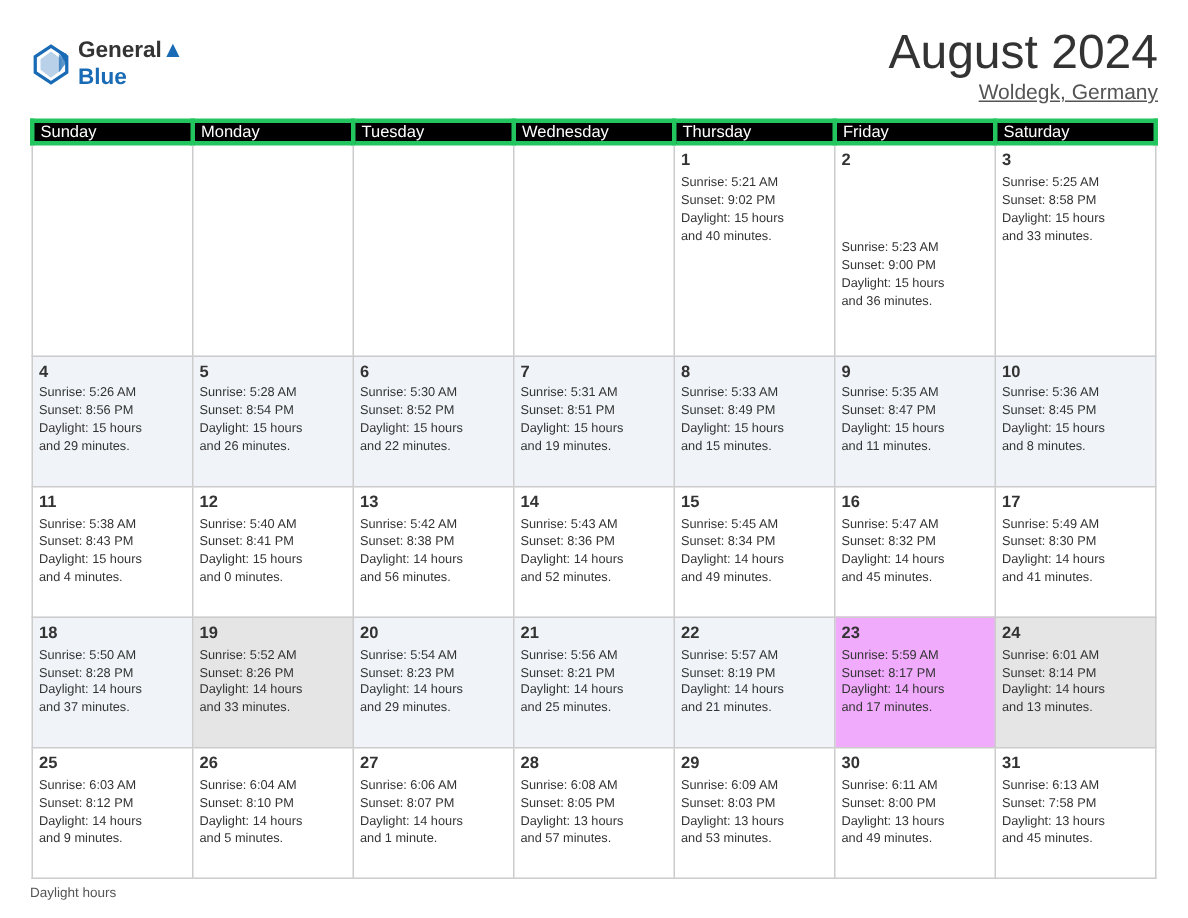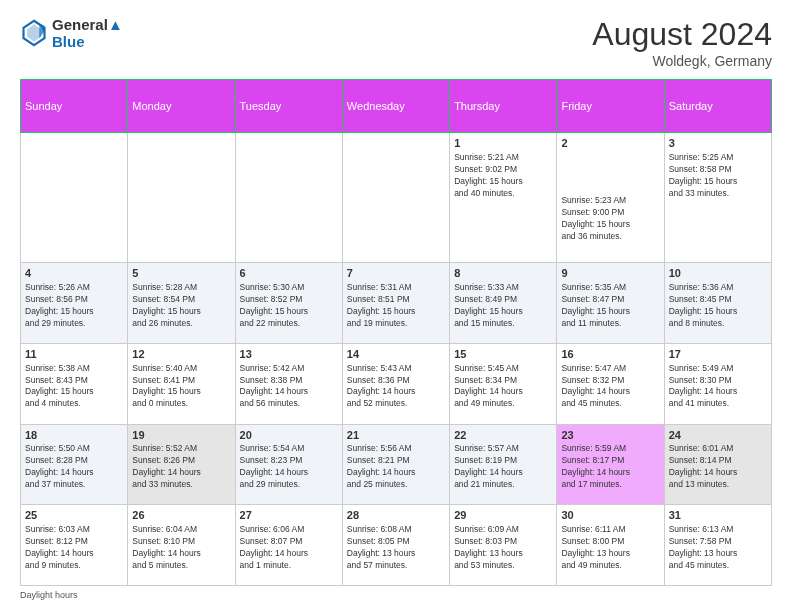--- a/index.html
+++ b/index.html
@@ -13,21 +13,21 @@
     .page {
       width: 792px;
       height: 612px;
       padding: 16px 20px 12px 20px;
       display: flex;
       flex-direction: column;
     }
     .header {
       display: flex;
       justify-content: space-between;
-      align-items: flex-start;
+      align-items: center;
       margin-bottom: 10px;
     }
     .logo {
       display: flex;
       align-items: center;
       gap: 4px;
     }
     .logo-icon {
       width: 28px;
       height: 28px;
@@ -36,35 +36,36 @@
       text-align: right;
     }
     .month-title {
       font-size: 32px;
       color: #333;
       font-weight: 300;
     }
     .location {
       font-size: 14px;
       color: #555;
+      text-decoration: underline;
     }
     .calendar {
       flex: 1;
       border: 1px solid #ccc;
       border-collapse: collapse;
       width: 100%;
       table-layout: fixed;
     }
     .calendar th {
-      background: #d946ef;
+      background: #000000;
       color: #fff;
       font-size: 11px;
-      padding: 20px 4px;
+      padding: 0 4px;
       text-align: left;
-      border: 1px solid #22c55e;
+      border: 3px solid #22c55e;
       font-weight: normal;
     }
     .calendar td {
       vertical-align: top;
       border: 1px solid #ccc;
       padding: 3px 4px;
       font-size: 9px;
       color: #333;
       line-height: 1.35;
       background: #fff;

